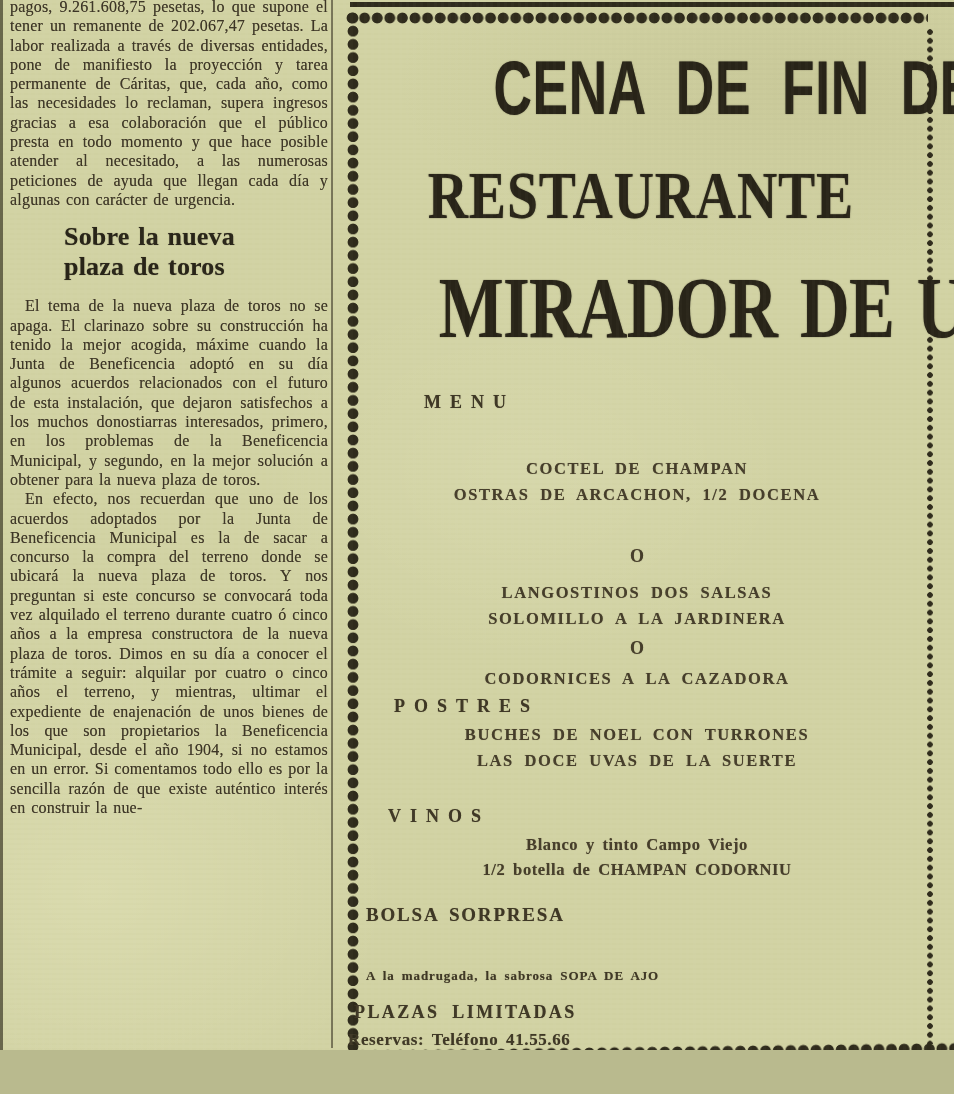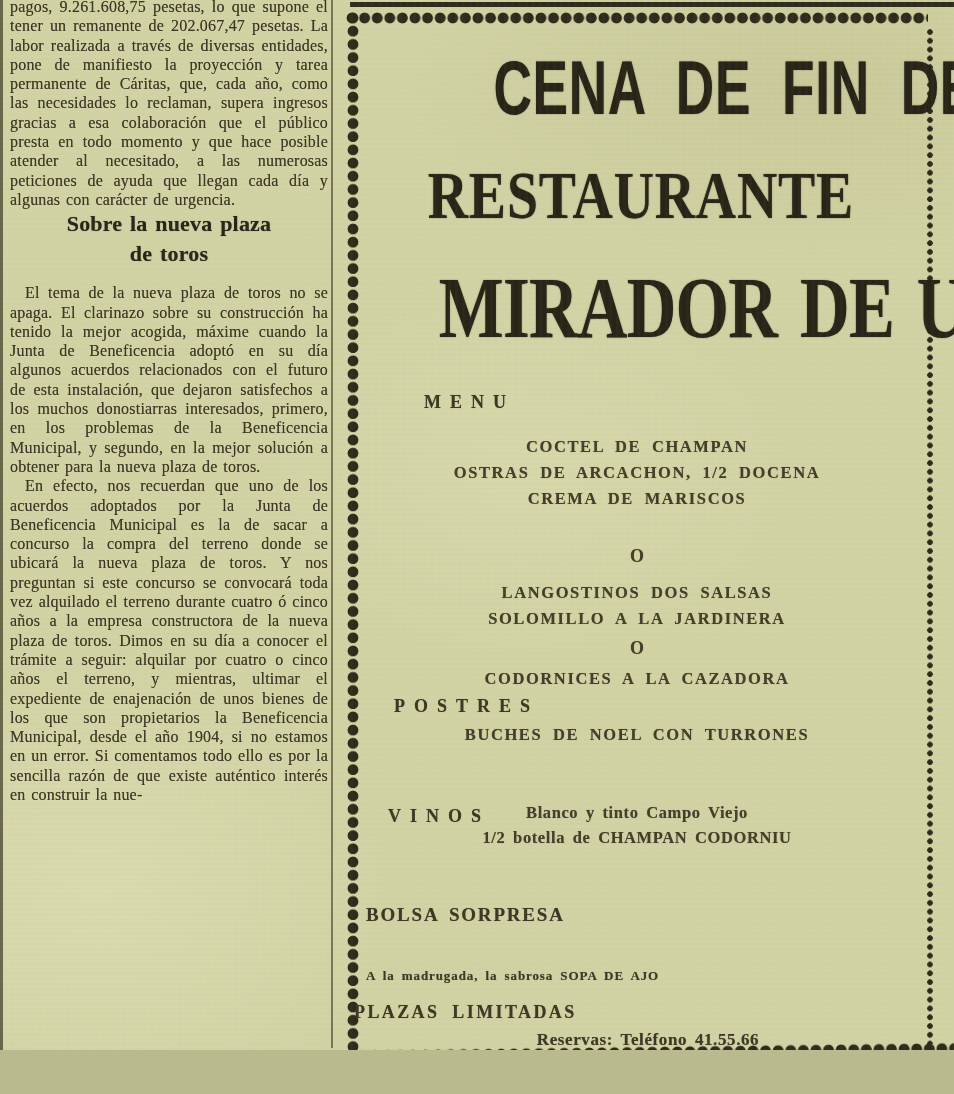--- a/index.html
+++ b/index.html
@@ -39,23 +39,23 @@
   .article{
     position:absolute;left:10px;top:-3px;width:318px;
     font-size:16px;line-height:19.3px;text-align:justify;
     letter-spacing:.2px;word-spacing:1.5px;
     color:var(--ink);
     text-shadow:0 0 .6px rgba(60,50,30,.55);
   }
   .article p{margin:0;}
   .article p.indent{text-indent:15px;}
   .article .sec-head{
-    font-weight:bold;font-size:22px;line-height:30px;text-align:center;
+    font-weight:bold;font-size:26px;line-height:30px;text-align:left;
     color:var(--ink-dark);letter-spacing:.2px;word-spacing:2px;
-    margin:0 auto 14px auto;width:210px;text-indent:0;
+    margin:13px auto 14px auto;width:210px;text-indent:0;
     text-shadow:0 0 1px rgba(40,34,20,.5);
   }
   
   .ad{position:absolute;left:344px;top:0;width:610px;height:1084px;}
   .ad .top-line{position:absolute;left:6px;top:2px;width:604px;height:5px;background:var(--ink-border);}
   .dots-h{
     position:absolute;height:16px;background-repeat:repeat-x;
     background-image:radial-gradient(circle at 6px 8px, var(--ink-border) 5px, rgba(0,0,0,0) 5.8px);
     background-size:12.6px 16px;
   }
@@ -82,35 +82,35 @@
   .h-mirador>span{transform:scaleX(.80);word-spacing:8px;letter-spacing:-1px;text-shadow:0 0 1.5px rgba(35,30,18,.6);}
   .ad-text{font-family:"Liberation Serif","DejaVu Serif",serif;color:#453d2a;text-shadow:0 0 .7px rgba(60,50,30,.5);}
   .sec-label{
     position:absolute;font-weight:bold;font-size:18px;letter-spacing:9px;color:#3e3725;
   }
   .lbl-menu{left:80px;top:392px;}
   .lbl-postres{left:50px;top:696px;}
   .lbl-vinos{left:44px;top:806px;}
   .center-col{position:absolute;left:10px;width:566px;text-align:center;}
   .center-col div{font-weight:bold;font-size:16.5px;line-height:26px;letter-spacing:1.6px;word-spacing:5px;}
-  .g-starters{top:434px;}
+  .g-starters{top:456px;}
   .o-sep{position:absolute;left:10px;width:566px;text-align:center;font-weight:bold;font-size:18px;}
   .o1{top:546px;}
   .o2{top:638px;}
   .g-mains1{top:580px;}
   .g-mains2{top:666px;}
   .g-postres{top:722px;}
-  .g-vinos{top:800px;}
+  .g-vinos{top:832px;}
   .g-vinos div{font-size:16.5px;letter-spacing:.6px;word-spacing:3px;line-height:25px;}
   .bold-line{position:absolute;left:22px;font-weight:bold;color:#3e3725;white-space:nowrap;}
   .l-orquesta{top:890px;font-size:19px;letter-spacing:1.8px;word-spacing:4px;}
   .l-bolsa{top:904px;font-size:19px;letter-spacing:1.8px;word-spacing:4px;}
   .l-note{top:968px;font-size:13px;letter-spacing:.9px;word-spacing:3px;}
   .l-plazas{left:10px;width:566px;text-align:left;top:1002px;font-size:18px;letter-spacing:2.4px;word-spacing:6px;position:absolute;font-weight:bold;color:#3e3725;}
-  .l-reservas{left:24px;width:560px;text-align:center;top:1030px;font-size:17px;letter-spacing:.6px;word-spacing:3px;position:absolute;font-weight:bold;color:#3e3725;}
+  .l-reservas{left:4px;width:560px;top:1030px;font-size:17px;letter-spacing:.6px;word-spacing:3px;position:absolute;font-weight:bold;color:#3e3725;}
 </style>
 </head>
 <body>
 
 <div class="paper">
 
   <div class="edge-rule-left"></div>
   <div class="col-rule"></div>
 
   <div class="article">
@@ -135,40 +135,40 @@
     </div>
     <div class="headline h-mirador">
       <span>MIRADOR DE ULIA</span>
     </div>
 
     <div class="sec-label lbl-menu ad-text">MENU</div>
 
     <div class="center-col g-starters ad-text">
       <div>COCTEL DE CHAMPAN</div>
       <div>OSTRAS DE ARCACHON, 1/2 DOCENA</div>
-      <div>CREMA DE MARISCOS</div>
     </div>
 
     <div class="o-sep o1 ad-text">O</div>
 
     <div class="center-col g-mains1 ad-text">
       <div>LANGOSTINOS DOS SALSAS</div>
       <div>SOLOMILLO A LA JARDINERA</div>
     </div>
 
     <div class="o-sep o2 ad-text">O</div>
 
     <div class="center-col g-mains2 ad-text">
       <div>CODORNICES A LA CAZADORA</div>
     </div>
 
     <div class="sec-label lbl-postres ad-text">POSTRES</div>
 
     <div class="center-col g-postres ad-text">
       <div>BUCHES DE NOEL CON TURRONES</div>
+      <div>LAS DOCE UVAS DE LA SUERTE</div>
     </div>
 
     <div class="sec-label lbl-vinos ad-text">VINOS</div>
 
     <div class="center-col g-vinos ad-text">
       <div>Blanco y tinto Campo Viejo</div>
       <div>1/2 botella de CHAMPAN CODORNIU</div>
     </div>
 
     <div class="bold-line l-bolsa ad-text">BOLSA SORPRESA</div>

